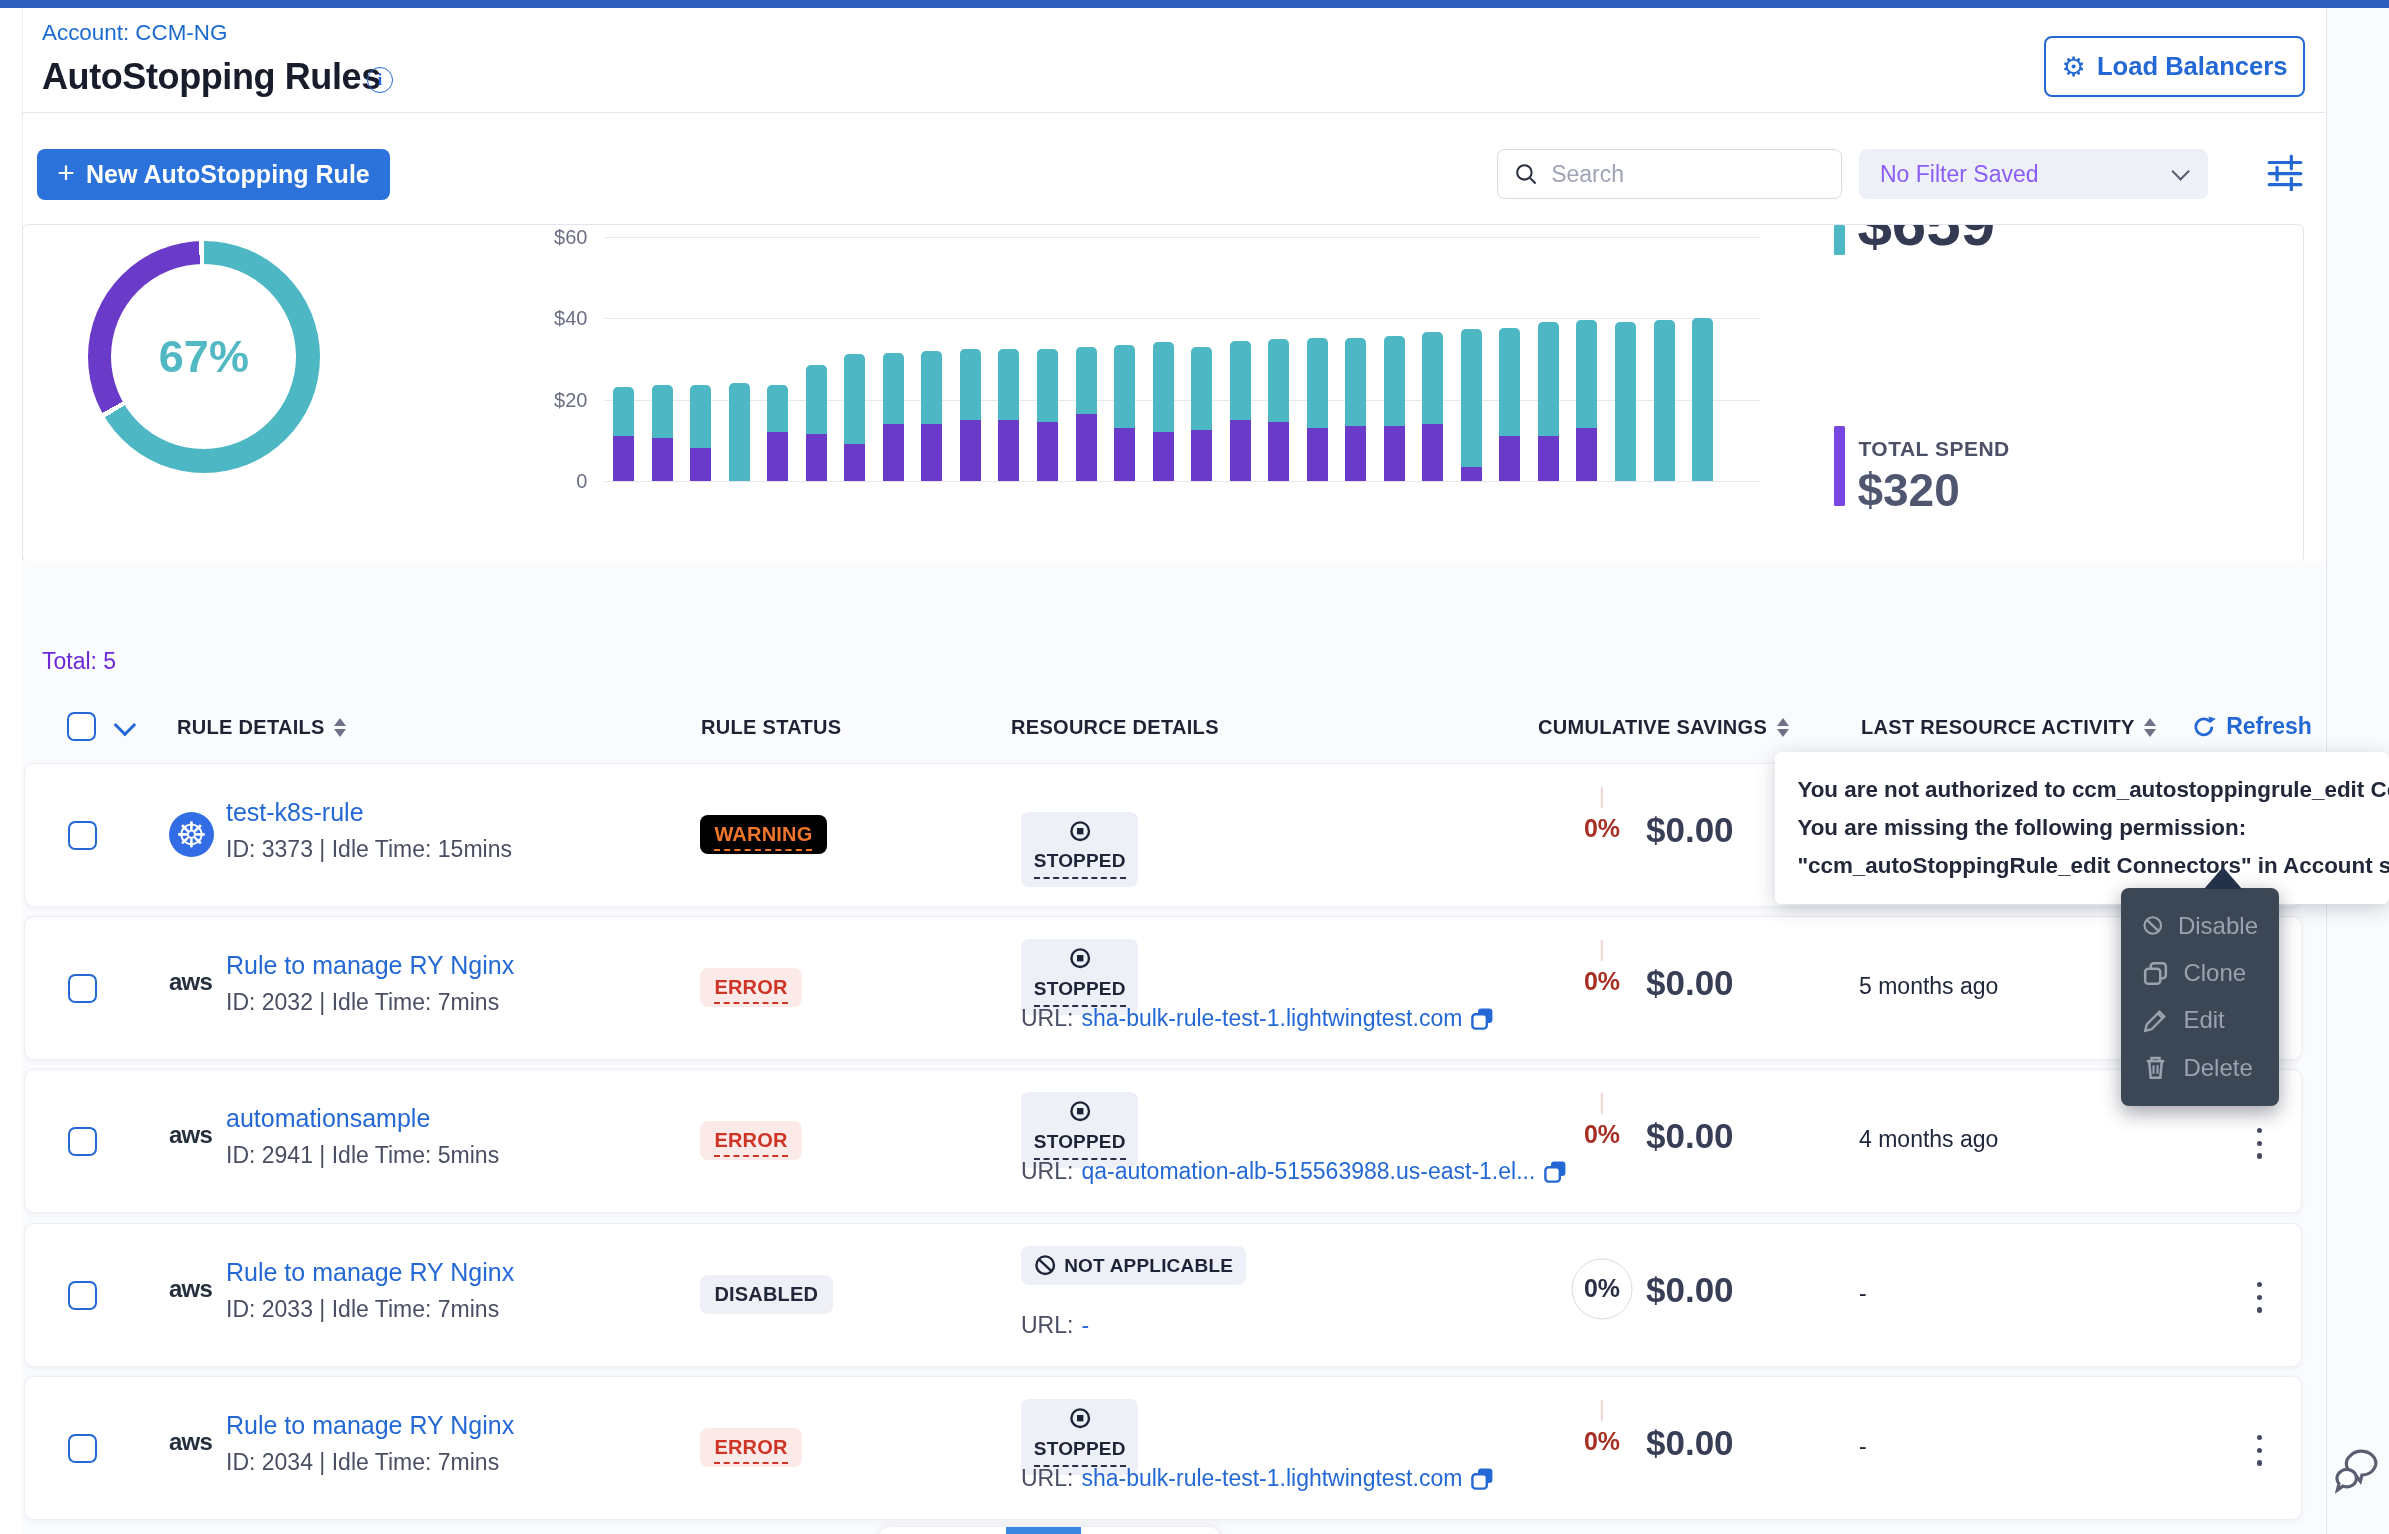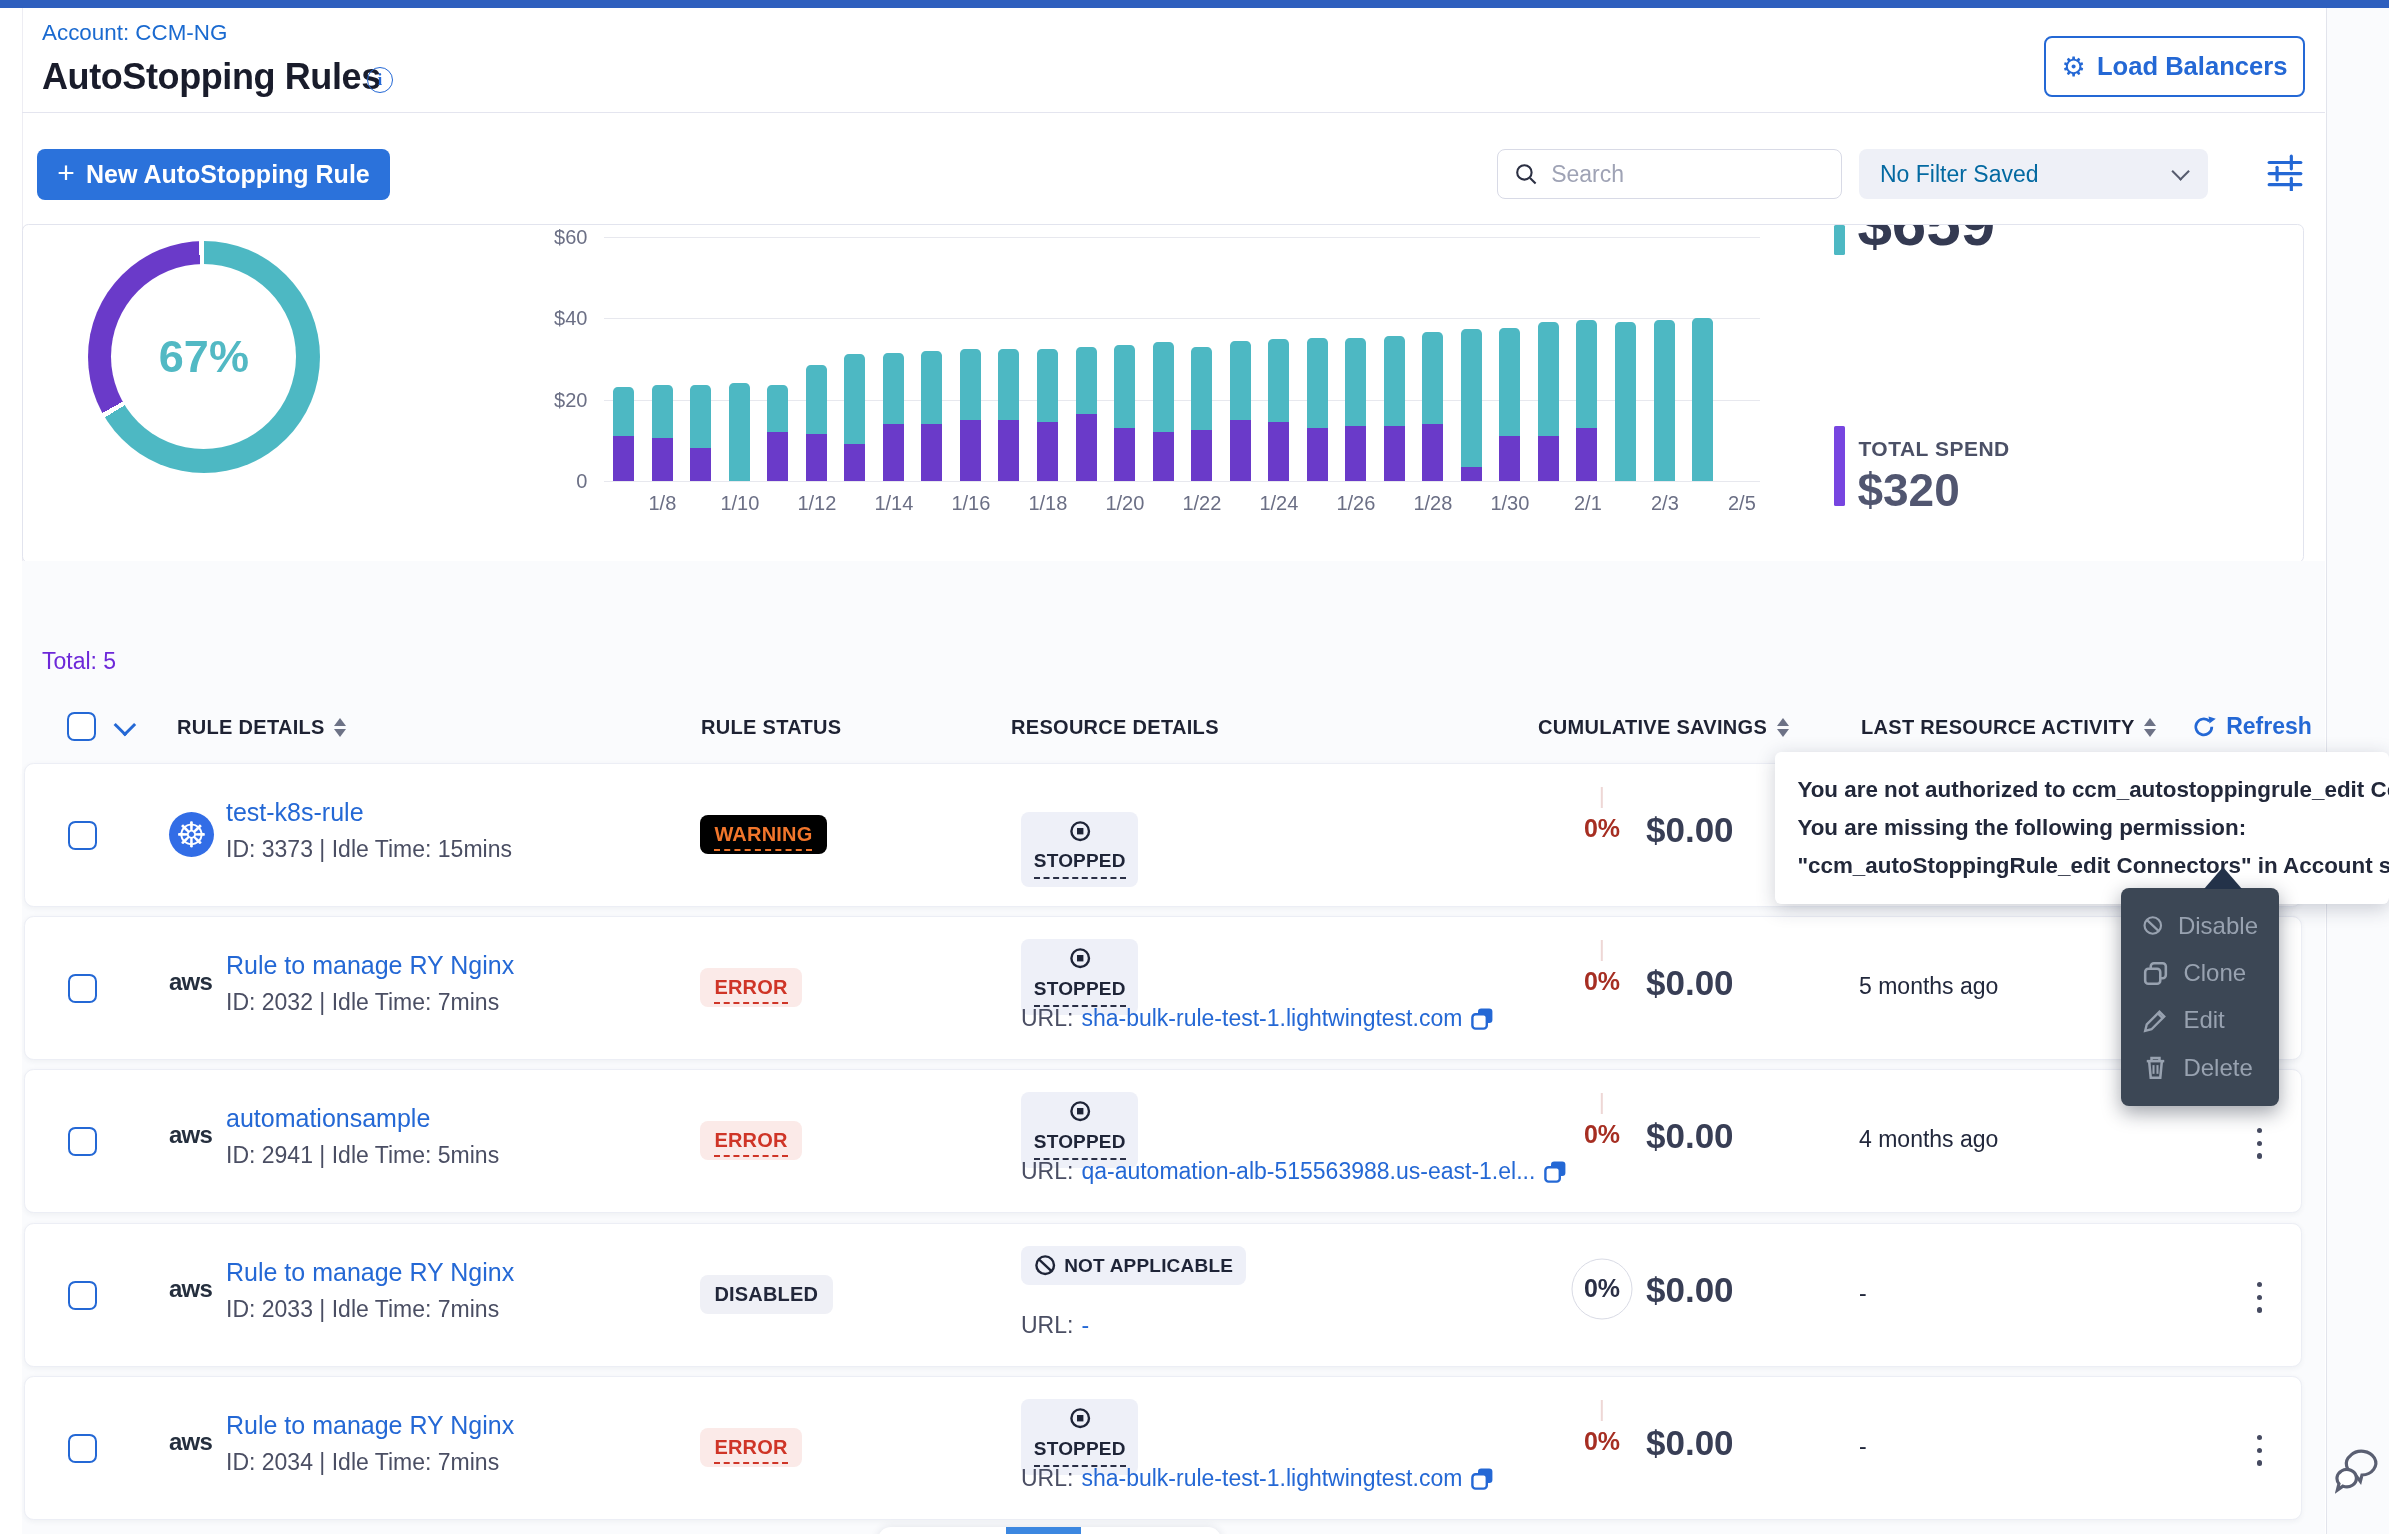--- a/index.html
+++ b/index.html
@@ -22,21 +22,21 @@
   
   .new-btn{left:37px;top:149px;width:353px;height:51px;background:#2b72db;border-radius:8px;color:#fff;
            display:flex;align-items:center;justify-content:center;gap:11.2px;font-size:25px;font-weight:bold;}
   .plus{font-size:30px;font-weight:normal;margin-top:-2.4px;}
   .search{left:1497px;top:149px;width:345px;height:50px;border:1.6px solid #d8dae6;border-radius:8px;background:#fff;
           display:flex;align-items:center;gap:11.2px;padding:0 16px;box-sizing:border-box;}
   .search input{border:none;outline:none;font-size:23px;color:#30344a;width:272px;font-family:inherit;background:transparent;}
   .search input::placeholder{color:#9fa3b5;}
   .select{left:1859px;top:149px;width:349px;height:50px;background:#eef0f7;border-radius:8px;
           display:flex;align-items:center;justify-content:space-between;padding:0 21px;box-sizing:border-box;
-          font-size:23px;color:#0369a1;}
+          font-size:23px;color:#8b5cf6;}
   .chev{width:11.2px;height:11.2px;border-right:2.4px solid #565b6e;border-bottom:2.4px solid #565b6e;transform:rotate(45deg);margin-top:-4.8px;}
   .filter-ic{left:2266px;top:153px;}
   
   .card{left:22.4px;top:224px;width:2280px;height:337px;background:#fff;border:0.8px solid #e2e4ee;border-radius:6.4px;overflow:hidden;}
   .donut{left:65px;top:16px;width:232px;height:232px;border-radius:50%;}
   .donut .hole{position:absolute;left:23px;top:23px;width:185px;height:185px;border-radius:50%;background:#fff;
                display:flex;align-items:center;justify-content:center;font-size:45px;font-weight:bold;color:#52b9c4;}
   .gl{height:0.8px;background:#e7e8ee;left:581px;width:1156px;}
   .ytick{left:487px;width:77px;text-align:right;font-size:20px;color:#6b6f85;transform:translateY(-50%);}
   #bars{left:581px;top:12px;width:1156px;height:244px;display:flex;align-items:flex-end;}
@@ -275,37 +275,20 @@
           <div class="seg top" style="background: rgb(77, 184, 195); height: 159px;"></div>
         </div>
         <div class="slot">
           <div class="seg top" style="background: rgb(77, 184, 195); height: 161px;"></div>
         </div>
         <div class="slot">
           <div class="seg top" style="background: rgb(77, 184, 195); height: 163px;"></div>
         </div>
         <div class="slot"></div>
       </div>
-    <div class="abs" id="xlabels">
-        <div class="xlab" style="left: 19.5px;">1/8</div>
-        <div class="xlab" style="left: 97px;">1/10</div>
-        <div class="xlab" style="left: 174px;">1/12</div>
-        <div class="xlab" style="left: 251px;">1/14</div>
-        <div class="xlab" style="left: 328px;">1/16</div>
-        <div class="xlab" style="left: 405px;">1/18</div>
-        <div class="xlab" style="left: 482px;">1/20</div>
-        <div class="xlab" style="left: 559px;">1/22</div>
-        <div class="xlab" style="left: 636px;">1/24</div>
-        <div class="xlab" style="left: 713px;">1/26</div>
-        <div class="xlab" style="left: 790px;">1/28</div>
-        <div class="xlab" style="left: 867px;">1/30</div>
-        <div class="xlab" style="left: 945px;">2/1</div>
-        <div class="xlab" style="left: 1022px;">2/3</div>
-        <div class="xlab" style="left: 1099px;">2/5</div>
-      </div>
 
     <div class="abs mark" style="left:1811px;top:0;height:30px;background:#4db8c3"></div>
     <div class="abs sum-val" style="left:1834px;top:-37px;font-size:62px">$659</div>
     <div class="abs mark" style="left:1811px;top:201px;height:80px;background:#7745e0"></div>
     <div class="abs" style="left:1835px;top:212px;font-size:21px;font-weight:bold;color:#4b5066;letter-spacing:0.5px">TOTAL SPEND</div>
     <div class="abs" style="left:1834px;top:238px;font-size:46px;font-weight:bold;color:#515670">$320</div>
   </div>
 
   <div class="abs listbg"></div>
   <div class="abs total">Total: 5</div>

